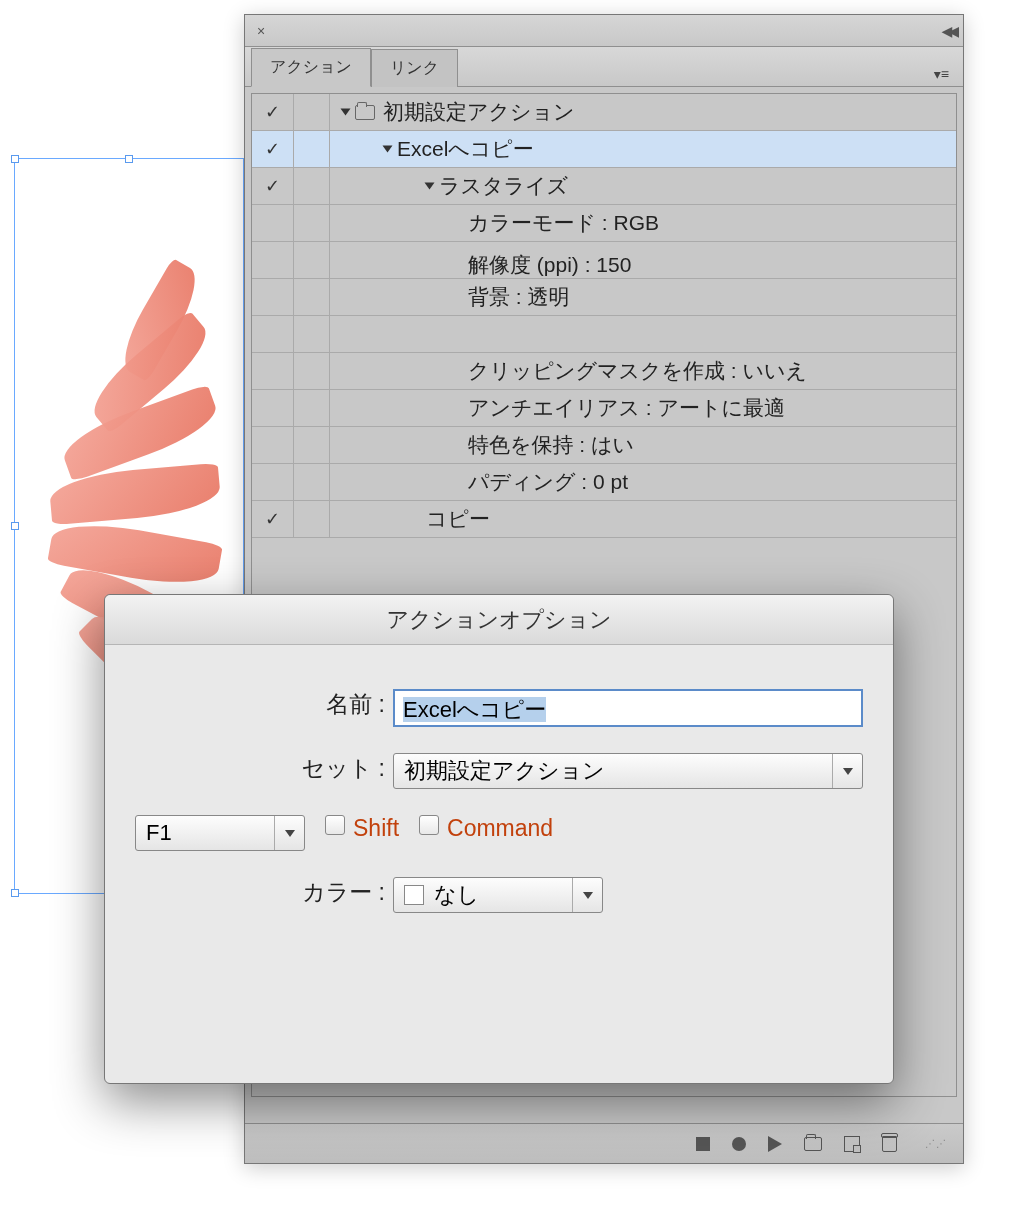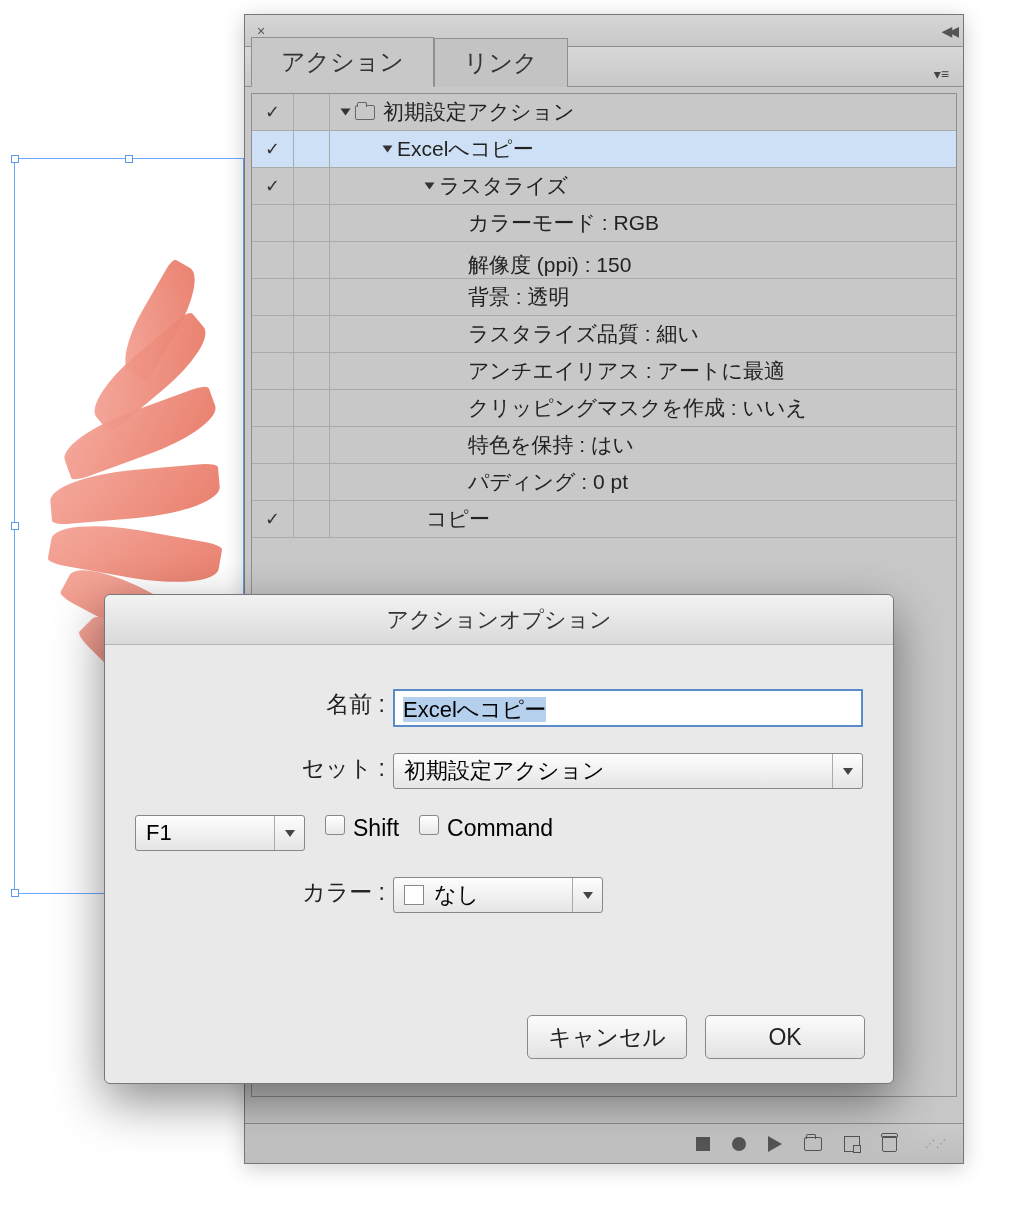--- a/index.html
+++ b/index.html
@@ -20,21 +20,21 @@
   
   .panel {
     position: absolute; left: 244px; top: 14px; width: 720px; height: 1150px;
     background: #c8c8c8; border: 1px solid #777; z-index: 2;
     box-shadow: 0 4px 20px rgba(0,0,0,.2);
   }
   .panel-topbar { height: 32px; background: linear-gradient(#d6d6d6,#c8c8c8); border-bottom: 1px solid #8f8f8f; display:flex; align-items:center; }
   .panel-close { width: 20px; height: 20px; display:flex; align-items:center; justify-content:center; margin-left:6px; color:#555; font-size:14px; cursor:pointer; }
   .panel-collapse { margin-left:auto; margin-right:8px; color:#555; font-size:14px; cursor:pointer; letter-spacing:-4px; }
   .panel-tabs { height: 40px; background: linear-gradient(#d8d8d8,#c8c8c8); display:flex; align-items:flex-end; padding: 0 6px; border-bottom:1px solid #8f8f8f; position:relative; }
-  .tab { padding: 8px 29px; font-size: 24px; color:#333; border:1px solid #8f8f8f; border-bottom:none; background:#c3c3c3; position:relative; top:1px; cursor:pointer; }
+  .tab { padding: 8px 18px; font-size: 16px; color:#333; border:1px solid #8f8f8f; border-bottom:none; background:#c3c3c3; position:relative; top:1px; cursor:pointer; }
   .tab.active { background:#c8c8c8; border-bottom: 1px solid #c8c8c8; }
   .tab-menu { margin-left:auto; padding: 0 8px 4px 0; color:#444; font-size:14px; cursor:pointer; }
   
   .action-list { background:#c8c8c8; height: 1004px; border:1px solid #8f8f8f; margin:6px; position:relative; }
   .row { display:flex; align-items:center; height:37px; border-bottom:1px solid #aaa; font-size:21px; color:#222; }
   .row.selected { background:#cde0f5; }
   .col-check { width:42px; display:flex; align-items:center; justify-content:center; border-right:1px solid #aaa; height:100%; }
   .col-dialog { width:36px; border-right:1px solid #aaa; height:100%; }
   .col-content { flex:1; display:flex; align-items:center; height:100%; }
   .tri { display:inline-block; width:0; height:0; border-left:7px solid #333; border-top:5px solid transparent; border-bottom:5px solid transparent; margin-right:6px; transform: rotate(90deg); }
@@ -64,21 +64,21 @@
   .form { padding: 44px 30px 0 30px; }
   .form-row { display:flex; align-items:flex-start; margin-bottom:26px; }
   .form-label { width: 258px; text-align:right; font-size:23px; color:#222; padding-right:8px; }
   .text-input { flex:1; height:38px; border:2px solid #5b8bc9; background:#fff; font-size:22px; padding:4px 8px; }
   .text-input .sel { background:#b5d0ec; }
   .select { flex:1; height:36px; border:1px solid #888; background:linear-gradient(#fdfdfd,#e5e5e5); display:flex; align-items:center; padding:0 10px; font-size:22px; position:relative; border-radius:3px; cursor:pointer; }
   .select.sml { flex:0 0 170px; }
   .select-arrow { position:absolute; right:0; top:0; bottom:0; width:30px; border-left:1px solid #aaa; display:flex; align-items:center; justify-content:center; }
   .select-arrow::after { content:''; width:0;height:0;border-left:5px solid transparent;border-right:5px solid transparent;border-top:7px solid #444; }
   .checkbox { width:20px; height:20px; border:1px solid #888; background:linear-gradient(#fff,#e8e8e8); border-radius:3px; margin-left:20px; margin-right:8px; cursor:pointer; }
-  .cb-label { font-size:23px; color:#000000; }
+  .cb-label { font-size:23px; color:#c2410c; }
   .color-select { flex:0 0 210px; height:36px; border:1px solid #888; background:linear-gradient(#fdfdfd,#e5e5e5); display:flex; align-items:center; padding:0 10px; font-size:22px; position:relative; border-radius:3px; cursor:pointer; }
   .swatch { width:20px; height:20px; border:1px solid #888; background:#fff; margin-right:10px; }
   .dialog-buttons { position:absolute; right:28px; bottom:24px; display:flex; gap:18px; }
   .btn { width:160px; height:44px; border:1px solid #888; background:linear-gradient(#fcfcfc,#e2e2e2); border-radius:5px; font-size:23px; color:#222; display:flex; align-items:center; justify-content:center; cursor:pointer; }
 </style>
 </head>
 <body>
 
 <div class="flower-bg">
   <div class="petal" style="left:140px;top:60px;width:120px;height:40px;transform:rotate(-60deg)"></div>
@@ -158,36 +158,33 @@
       <div class="row">
         <div class="col-check"></div>
         <div class="col-dialog"></div>
         <div class="col-content" style="padding-left: 138px;">
           <span>背景 : 透明</span>
         </div>
       </div>
       <div class="row">
         <div class="col-check"></div>
         <div class="col-dialog"></div>
-        <div class="col-content" style="padding-left: 138px;">
-          <span>ラスタライズ品質 : 細い</span>
+      </div>
+      <div class="row">
+        <div class="col-check"></div>
+        <div class="col-dialog"></div>
+        <div class="col-content" style="padding-left: 138px;">
+          <span>クリッピングマスクを作成 : いいえ</span>
         </div>
       </div>
       <div class="row">
         <div class="col-check"></div>
         <div class="col-dialog"></div>
         <div class="col-content" style="padding-left: 138px;">
           <span>アンチエイリアス : アートに最適</span>
-        </div>
-      </div>
-      <div class="row">
-        <div class="col-check"></div>
-        <div class="col-dialog"></div>
-        <div class="col-content" style="padding-left: 138px;">
-          <span>クリッピングマスクを作成 : いいえ</span>
         </div>
       </div>
       <div class="row">
         <div class="col-check"></div>
         <div class="col-dialog"></div>
         <div class="col-content" style="padding-left: 138px; text-align: center;">
           <span>特色を保持 : はい</span>
         </div>
       </div>
       <div class="row">
@@ -244,17 +241,13 @@
     </div>
     <div class="form-row">
       <div class="form-label">カラー :</div>
       <div class="color-select">
         <div class="swatch"></div>
         <span>なし</span>
         <div class="select-arrow"></div>
       </div>
     </div>
   </div>
-  <div class="dialog-buttons">
-    <div class="btn">キャンセル</div>
-    <div class="btn">OK</div>
-  </div>
 </div>
 
 </body></html>

